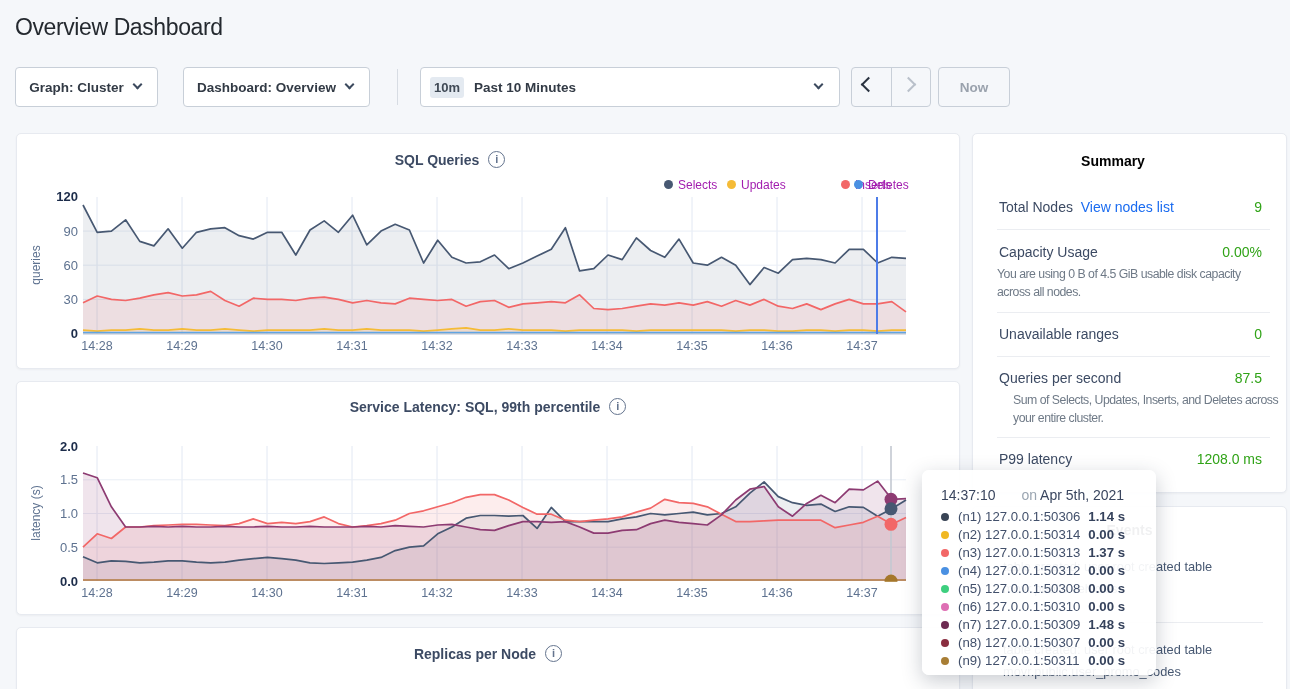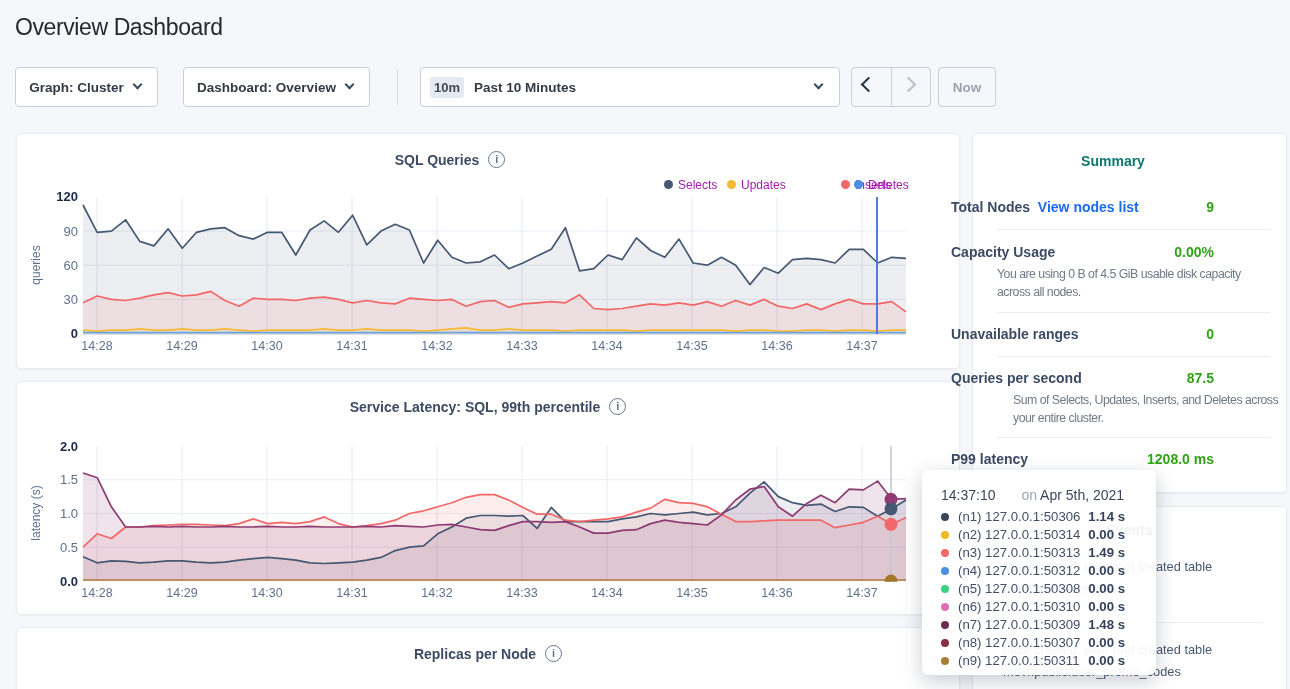--- a/index.html
+++ b/index.html
@@ -11,60 +11,60 @@
 .sep { position:absolute; left:397px; top:69px; width:1px; height:36px; background:#d7dce3; }
 .badge10 { background:#e4eaf1; border-radius:3px; font-size:13px; font-weight:700; color:#404a56; padding:3px 4px; margin-right:10px; }
 .ctitle { position:absolute; display:flex; align-items:center; justify-content:center; gap:9px; font-size:14px; font-weight:700; color:#3c4a63; }
 .info { display:inline-block; width:17px; height:17px; border:1px solid #64748e; border-radius:50%; color:#64748e; font-size:11px; line-height:15px; text-align:center; font-weight:700; }
 .ylab { font-size:13px; fill:#5e7290; text-anchor:end; }
 .xlab { font-size:12.5px; fill:#5e7290; text-anchor:middle; }
 .b { font-weight:700; fill:#1c2c4a; }
 .rlab { font-size:12px; fill:#5e7290; text-anchor:middle; }
 .leg { position:absolute; top:178px; font-size:12px; color:#a21caf; }
 .leg span.d { display:inline-block; width:9px; height:9px; border-radius:50%; margin-right:5px; }
-.srow { position:absolute; left:951px; width:263px; display:flex; font-size:14px; font-weight:700; color:#3c4a63; }
+.srow { position:absolute; left:999px; width:263px; display:flex; font-size:14px; font-weight:400; color:#3c4a63; }
 .srow .val { margin-left:auto; color:#30a317; }
 .sdesc { position:absolute; left:997px; width:268px; font-size:12.3px; letter-spacing:-0.5px; color:#6f7a87; line-height:18px; font-weight:400; }
 .sdiv { position:absolute; left:997px; width:273px; height:1px; background:#ebedf1; }
 .ev { position:absolute; left:1003px; width:260px; font-size:12.8px; color:#475872; line-height:22px; }
 .tooltip { position:absolute; left:922px; top:470px; width:234px; height:205px; background:rgba(255,255,255,0.93); border-radius:7px; box-shadow:0 6px 20px rgba(40,50,70,0.25); }
 .trow { position:absolute; left:19px; width:184px; font-size:13.2px; color:#42506b; display:flex; align-items:center; }
 .trow .dt { width:8px; height:8px; border-radius:50%; margin-right:9px; flex:none; }
 .trow .tv { margin-left:auto; font-weight:700; color:#35425c; }
 </style></head>
 <body>
 <h1>Overview Dashboard</h1>
 
 <div class="btn" style="left:15px; width:143px;">Graph: Cluster<span class="chev"></span></div>
 <div class="btn" style="left:183px; width:187px;">Dashboard: Overview<span class="chev"></span></div>
 <div class="sep"></div>
 <div class="btn" style="left:420px; width:420px; justify-content:flex-start; padding-left:9px;"><span class="badge10">10m</span>Past 10 Minutes<span class="chev" style="position:absolute; right:17px; top:13px; left:auto;"></span></div>
 <div class="btn" style="left:851px; width:80px; border:1px solid #c8cfd8; background:transparent;"></div>
 <div class="abs" style="left:891px; top:67px; width:1px; height:40px; background:#c8cfd8;"></div>
 <div class="abs" style="left:863px; top:79px; width:11px; height:11px; border-left:2.6px solid #2a3340; border-bottom:2.6px solid #2a3340; transform:rotate(45deg);"></div>
 <div class="abs" style="left:903px; top:79px; width:11px; height:11px; border-right:2.6px solid #b9c0ca; border-top:2.6px solid #b9c0ca; transform:rotate(45deg);"></div>
-<div class="btn" style="left:938px; width:58px; background:transparent; color:#9aa2ad;">Now</div>
+<div class="btn" style="left:938px; width:72px; background:transparent; color:#9aa2ad;">Now</div>
 
 <div class="card" style="left:16px; top:133px; width:944px; height:236px;"></div>
 <div class="card" style="left:16px; top:381px; width:944px; height:234px;"></div>
 <div class="card" style="left:16px; top:627px; width:944px; height:200px;"></div>
 
 <div class="card" style="left:972px; top:133px; width:315px; height:360px;"></div>
 <div class="card" style="left:972px; top:506px; width:315px; height:260px;"></div>
 
 <div class="ctitle" style="left:16px; top:151px; width:868px;">SQL Queries<span class="info">i</span></div>
 <div class="ctitle" style="left:16px; top:398px; width:944px;">Service Latency: SQL, 99th percentile<span class="info">i</span></div>
 <div class="ctitle" style="left:16px; top:645px; width:944px;">Replicas per Node<span class="info">i</span></div>
 
 <div class="leg" style="left:664px;"><span class="d" style="background:#475872;"></span>Selects</div>
 <div class="leg" style="left:727px;"><span class="d" style="background:#f5bb36;"></span>Updates</div>
 <div class="leg" style="left:841px;"><span class="d" style="background:#f26767;"></span>Inserts</div>
 <div class="leg" style="left:854px;"><span class="d" style="background:#4a90e2;"></span>Deletes</div>
 
-<div class="ctitle" style="left:972px; top:153px; width:282px; color:#0f766e;">Summary</div>
+<div class="ctitle" style="left:972px; top:153px; width:282px; color:#000000;">Summary</div>
 <div class="srow" style="top:199px;">Total Nodes&nbsp;&nbsp;<span style="color:#1a6bf0;">View nodes list</span><span class="val">9</span></div>
 <div class="sdiv" style="top:229px;"></div>
 <div class="srow" style="top:244px;">Capacity Usage<span class="val">0.00%</span></div>
 <div class="sdesc" style="top:265px;">You are using 0 B of 4.5 GiB usable disk capacity across all nodes.</div>
 <div class="sdiv" style="top:312px;"></div>
 <div class="srow" style="top:326px;">Unavailable ranges<span class="val">0</span></div>
 <div class="sdiv" style="top:356px;"></div>
 <div class="srow" style="top:370px;">Queries per second<span class="val">87.5</span></div>
 <div class="sdesc" style="top:391px;margin-left:16px;">Sum of Selects, Updates, Inserts, and Deletes across your entire cluster.</div>
 <div class="sdiv" style="top:437px;"></div>
@@ -155,20 +155,20 @@
 <text x="777.0" y="596.5" class="xlab">14:36</text>
 <text x="862.0" y="596.5" class="xlab">14:37</text>
 <text x="40" y="265" class="rlab" transform="rotate(-90 40 265)">queries</text>
 <text x="40" y="513" class="rlab" transform="rotate(-90 40 513)">latency (s)</text>
 </svg>
 
 <div class="tooltip">
 <div class="abs" style="left:19px; top:17px; font-size:14px; color:#3a465f;">14:37:10 <span style="color:#9aa5b1;margin-left:22px;">on</span> Apr 5th, 2021</div>
 <div class="trow" style="top:39px;"><span class="dt" style="background:#394455;"></span>(n1) 127.0.0.1:50306<span class="tv">1.14 s</span></div>
 <div class="trow" style="top:57px;"><span class="dt" style="background:#f0b823;"></span>(n2) 127.0.0.1:50314<span class="tv">0.00 s</span></div>
-<div class="trow" style="top:75px;"><span class="dt" style="background:#f26767;"></span>(n3) 127.0.0.1:50313<span class="tv">1.49 s</span></div>
+<div class="trow" style="top:75px;"><span class="dt" style="background:#f26767;"></span>(n3) 127.0.0.1:50313<span class="tv">1.37 s</span></div>
 <div class="trow" style="top:93px;text-align:center;"><span class="dt" style="background:#4a90e2;"></span>(n4) 127.0.0.1:50312<span class="tv">0.00 s</span></div>
 <div class="trow" style="top:111px;"><span class="dt" style="background:#3ecf7f;"></span>(n5) 127.0.0.1:50308<span class="tv">0.00 s</span></div>
 <div class="trow" style="top:129px;"><span class="dt" style="background:#de6fb4;"></span>(n6) 127.0.0.1:50310<span class="tv">0.00 s</span></div>
 <div class="trow" style="top:147px;"><span class="dt" style="background:#6e2b52;"></span>(n7) 127.0.0.1:50309<span class="tv">1.48 s</span></div>
 <div class="trow" style="top:165px;"><span class="dt" style="background:#8a2e40;"></span>(n8) 127.0.0.1:50307<span class="tv">0.00 s</span></div>
 <div class="trow" style="top:183px;"><span class="dt" style="background:#a87e35;"></span>(n9) 127.0.0.1:50311<span class="tv">0.00 s</span></div>
 </div>
 
 </body></html>

